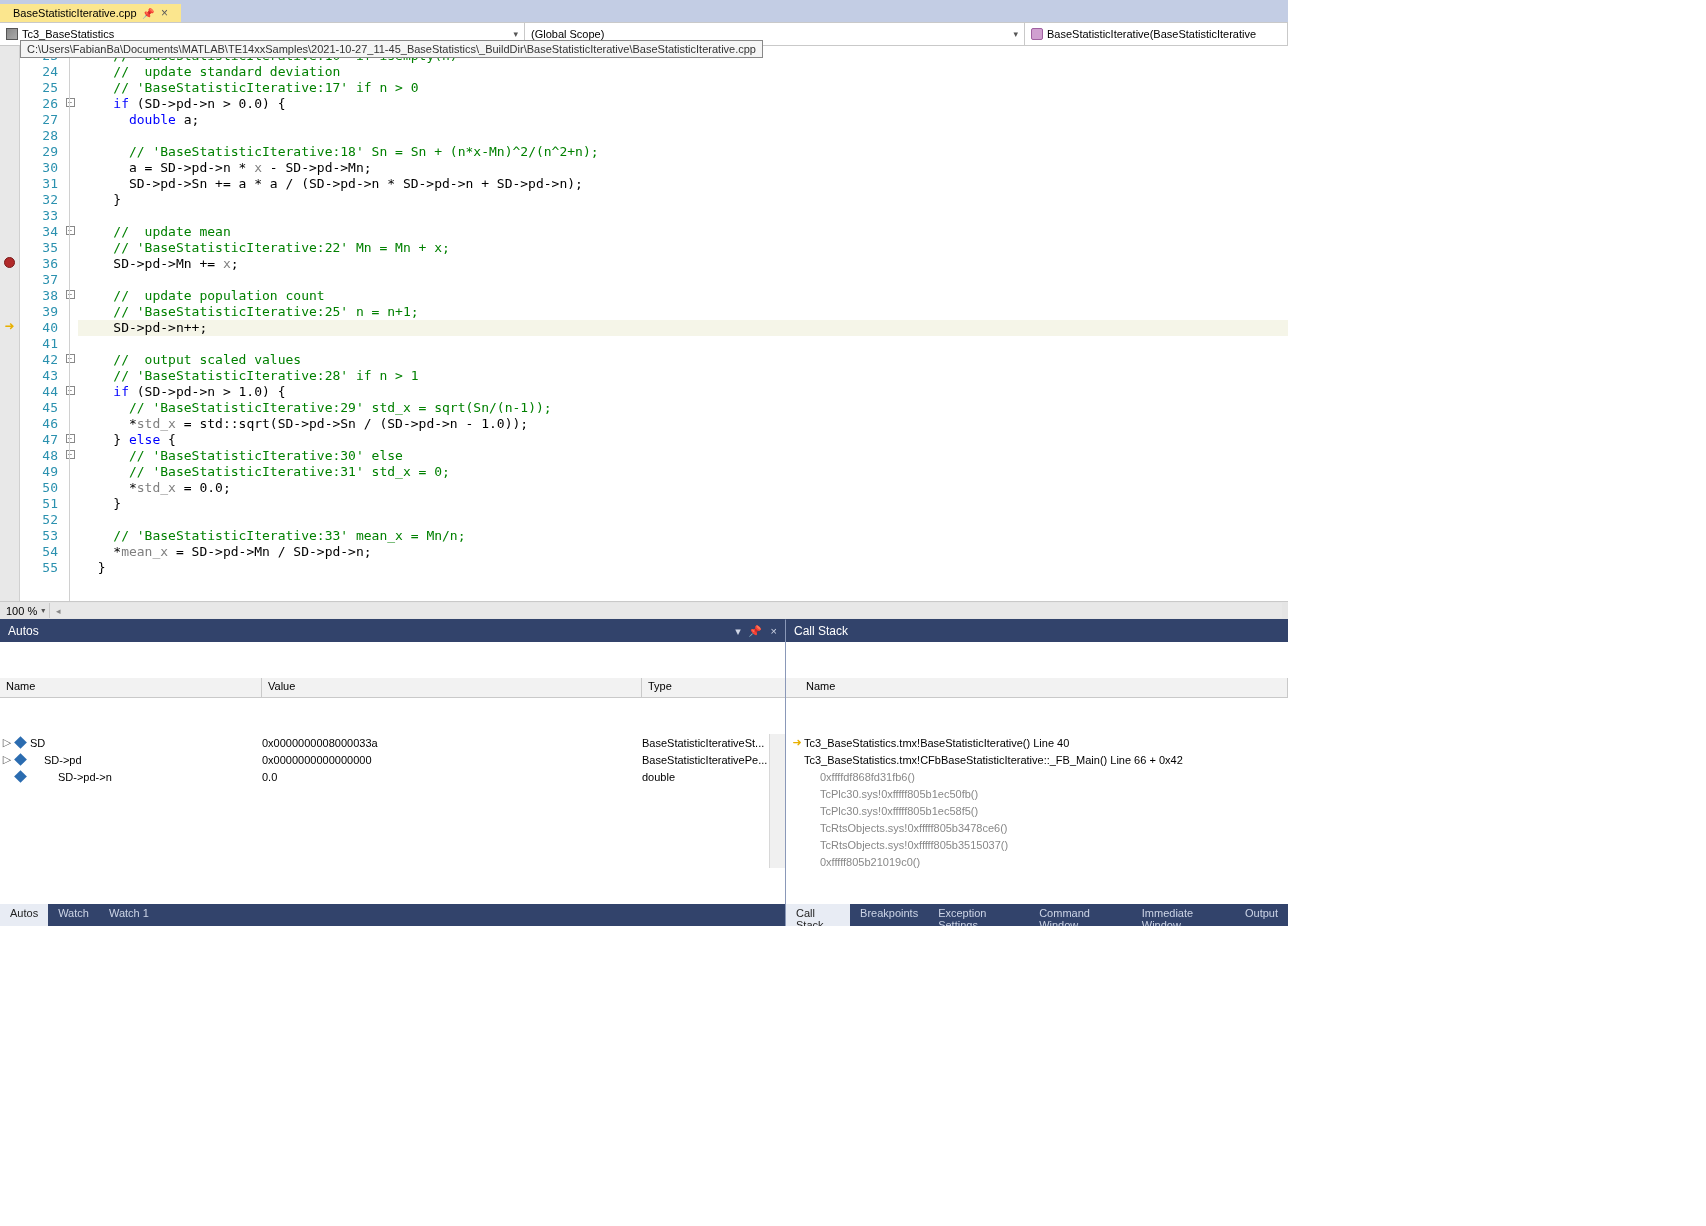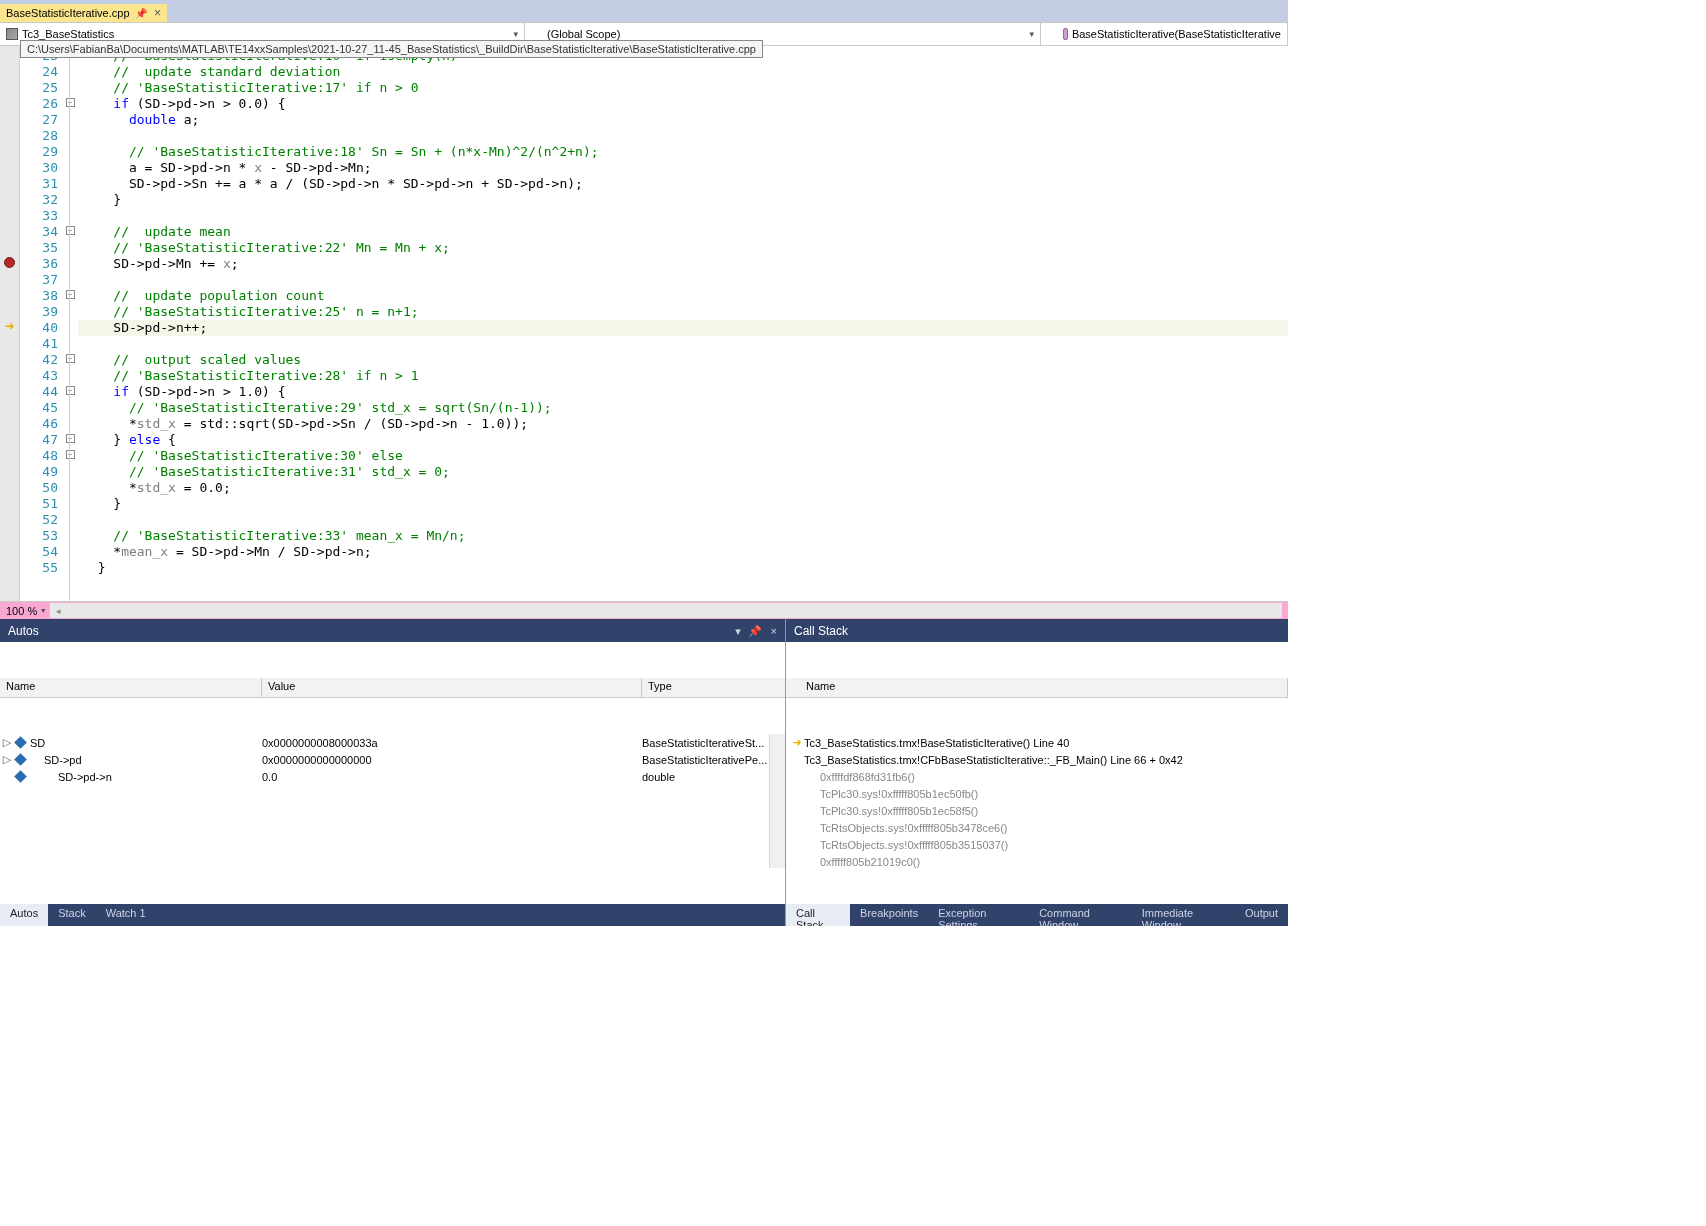--- a/index.html
+++ b/index.html
@@ -1,26 +1,26 @@
 <!DOCTYPE html>
 <html><head>
 <meta charset="utf-8">
 <style>
 * { box-sizing: border-box; margin: 0; padding: 0; }
 body { font-family: "Segoe UI", Tahoma, sans-serif; font-size: 12px; background: #fff; color: #000; overflow: hidden; }
 .root { display: flex; flex-direction: column; height: 926px; width: 1288px; }
 
 
 .tabbar { background: #c3cde4; height: 22px; display: flex; align-items: flex-end; }
-.tab { background: #fbe68e; height: 18px; display: flex; align-items: center; padding: 0 6px; gap: 6px; font-size: 11px; }
+.tab { background: #fbe68e; height: 18px; display: flex; align-items: center; padding: 0 13px; gap: 6px; font-size: 11px; }
 .tab-pin { color: #5a5a5a; font-size: 10px; }
 .tab-close { color: #5a5a5a; font-size: 12px; cursor: pointer; }
 
 
-.dropbar { background: #fff; height: 24px; border-top: 1px solid #c9c9c9; border-bottom: 1px solid #c9c9c9; display: flex; position: relative; font-size: 11px; gap: 16px; }
+.dropbar { background: #fff; height: 24px; border-top: 1px solid #c9c9c9; border-bottom: 1px solid #c9c9c9; display: flex; position: relative; font-size: 11px; }
 .dropcell { display: flex; align-items: center; padding: 0 6px; border-right: 1px solid #c9c9c9; overflow: hidden; white-space: nowrap; }
 .dropcell.first { width: 525px; }
 .dropcell.second { width: 500px; }
 .dropcell.third { flex: 1; }
 .drop-caret { margin-left: auto; color: #555; font-size: 9px; }
 .namespace-icon, .func-icon { width: 12px; height: 12px; display: inline-block; margin-right: 4px; }
 .namespace-icon { background: linear-gradient(135deg,#888,#aaa); border: 1px solid #555; }
 .func-icon { background: #d0a0d0; border-radius: 2px; border: 1px solid #a060a0; }
 
 
@@ -39,21 +39,21 @@
 .fold-row { height: 16px; display: flex; align-items: center; justify-content: center; }
 .fold-box { width: 9px; height: 9px; border: 1px solid #888; background: #fff; font-size: 8px; line-height: 7px; text-align: center; color: #555; }
 .fold-line { position: absolute; left: 7px; top: 0; bottom: 0; width: 1px; background: #d0d0d0; }
 .codeline { height: 16px; padding-left: 4px; }
 .codeline.current { background: #f5f5e8; }
 .c-comment { color: #008000; }
 .c-keyword { color: #0000ff; }
 .c-gray { color: #808080; }
 
 
-.zoombar { height: 18px; background: #f9a8d4; border-top: 1px solid #c9c9c9; display: flex; align-items: center; padding: 0 6px; font-size: 11px; gap: 4px; justify-content: center; }
+.zoombar { height: 18px; background: #e5e5e5; border-top: 1px solid #c9c9c9; display: flex; align-items: center; padding: 0 6px; font-size: 11px; gap: 4px; justify-content: center; }
 .zoom-caret { font-size: 8px; color: #555; }
 .zoom-scroll { flex: 1; height: 15px; background: #e8e8e8; border-left: 1px solid #c9c9c9; position:relative; }
 .zoom-scroll-left { position:absolute; left:0; top:0; width:16px; height:100%; display:flex; align-items:center; justify-content:center; color:#888; font-size:9px; }
 
 
 .bottom { height: 307px; display: flex; background: #fff; }
 .panel { display: flex; flex-direction: column; border-top: 1px solid #32436b; gap: 36px; }
 .panel.left { width: 786px; border-right: 1px solid #8a98b8; }
 .panel.right { flex: 1; }
 .panel-header { background: #32436b; color: #fff; height: 22px; display: flex; align-items: center; padding: 0 8px; font-size: 12px; }
@@ -286,21 +286,21 @@
             <span class="tw"></span>
             <span class="ic"><span class="diamond"></span></span>
             <span class="var-name" style="padding-left: 28px;">SD-&gt;pd-&gt;n</span>
             <span class="var-value">0.0</span>
             <span class="var-type">double</span>
           </div>
           <div class="panel-scroll-r"></div>
       </div>
       <div class="btabs" id="autos-tabs">
           <div class="btab active">Autos</div>
-          <div class="btab">Stack</div>
+          <div class="btab">Watch</div>
           <div class="btab">Watch 1</div>
         </div>
     </div>
 
     <div class="panel right">
       <div class="panel-header">
         <span>Call Stack</span>
       </div>
       <div class="panel-cols">
         <div class="panel-col callname">Name</div>

